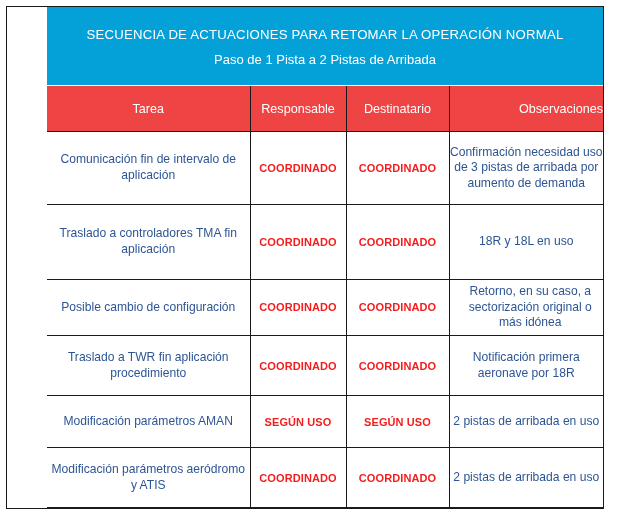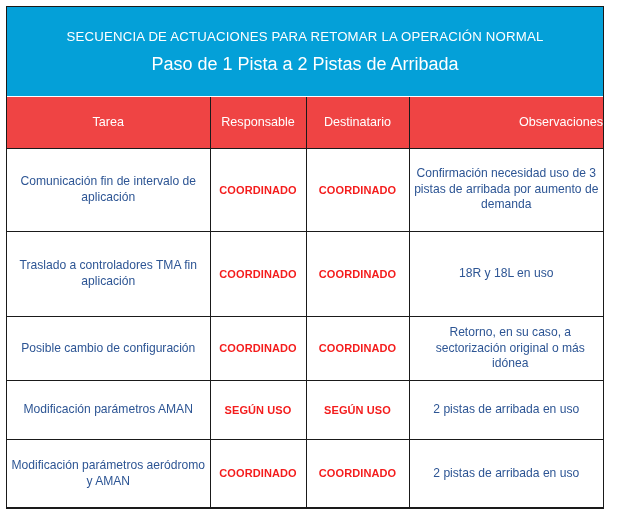--- a/index.html
+++ b/index.html
@@ -22,20 +22,21 @@
   }
   .table-frame {
     position: absolute;
     left: 6px;
     top: 6px;
     width: 598px;
     height: 503px;
     border: 1.6px solid #1a1a1a;
     box-sizing: border-box;
     background: #ffffff;
+    padding-left: 40px;
   }
   table.seq {
     border-collapse: collapse;
     table-layout: fixed;
     width: 100%;
     height: 100%;
   }
   table.seq td, table.seq th {
     padding: 0;
     margin: 0;
@@ -51,21 +52,21 @@
     border-bottom: 1.8px solid #ffffff;
   }
   .title-main {
     font-size: 13.2px;
     letter-spacing: 0.2px;
     line-height: 1.2;
     padding-top: 2px;
     white-space: nowrap;
   }
   .title-sub {
-    font-size: 18px;
+    font-size: 13px;
     line-height: 1.2;
     padding-top: 9px;
     white-space: nowrap;
   }
   
   .col-head {
     background: #ef4444;
     color: #ffffff;
     font-size: 12.6px;
     text-align: center;
@@ -177,39 +178,53 @@
               <span class="cell-inner">COORDINADO</span>
             </td>
           <td class="c-dest">
               <span class="cell-inner">COORDINADO</span>
             </td>
           <td class="c-obs clip-cell">
               <span class="cell-inner">Retorno, en su caso, a sectorización original o más idónea</span>
             </td>
         </tr>
 
+        <tr style="height:55px">
+          <td class="c-tarea">
+              <span class="cell-inner">Traslado a TWR fin aplicación procedimiento</span>
+            </td>
+          <td class="c-resp">
+              <span class="cell-inner">COORDINADO</span>
+            </td>
+          <td class="c-dest">
+              <span class="cell-inner">COORDINADO</span>
+            </td>
+          <td class="c-obs">
+              <span class="cell-inner">Notificación primera aeronave por 18R</span>
+            </td>
+        </tr>
 
         <tr style="height:48px">
           <td class="c-tarea">
               <span class="cell-inner">Modificación parámetros AMAN</span>
             </td>
           <td class="c-resp">
               <span class="cell-inner">SEGÚN USO</span>
             </td>
           <td class="c-dest">
               <span class="cell-inner">SEGÚN USO</span>
             </td>
           <td class="c-obs">
               <span class="cell-inner">2 pistas de arribada en uso</span>
             </td>
         </tr>
 
         <tr style="height:55px">
           <td class="c-tarea">
-              <span class="cell-inner">Modificación parámetros aeródromo y AMAN</span>
+              <span class="cell-inner">Modificación parámetros aeródromo y ATIS</span>
             </td>
           <td class="c-resp">
               <span class="cell-inner">COORDINADO</span>
             </td>
           <td class="c-dest">
               <span class="cell-inner">COORDINADO</span>
             </td>
           <td class="c-obs">
               <span class="cell-inner">2 pistas de arribada en uso</span>
             </td>

